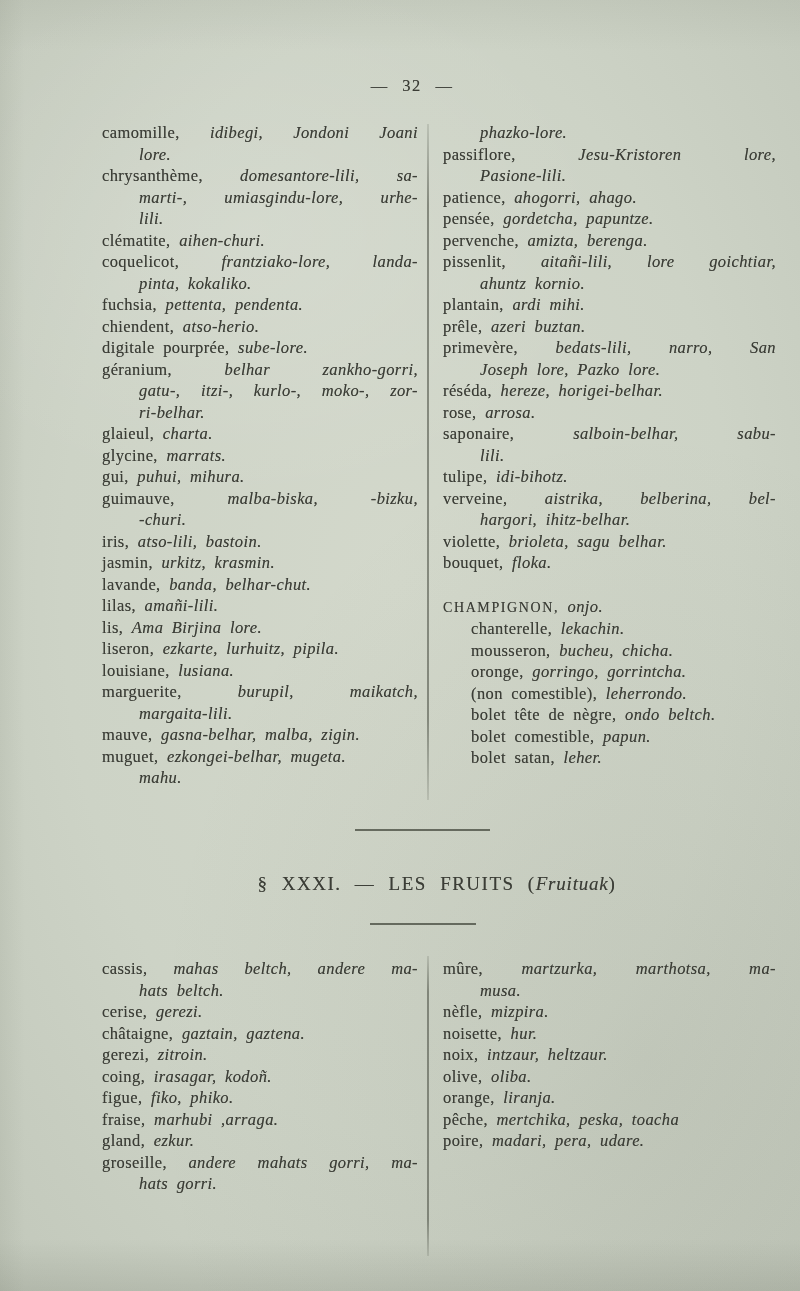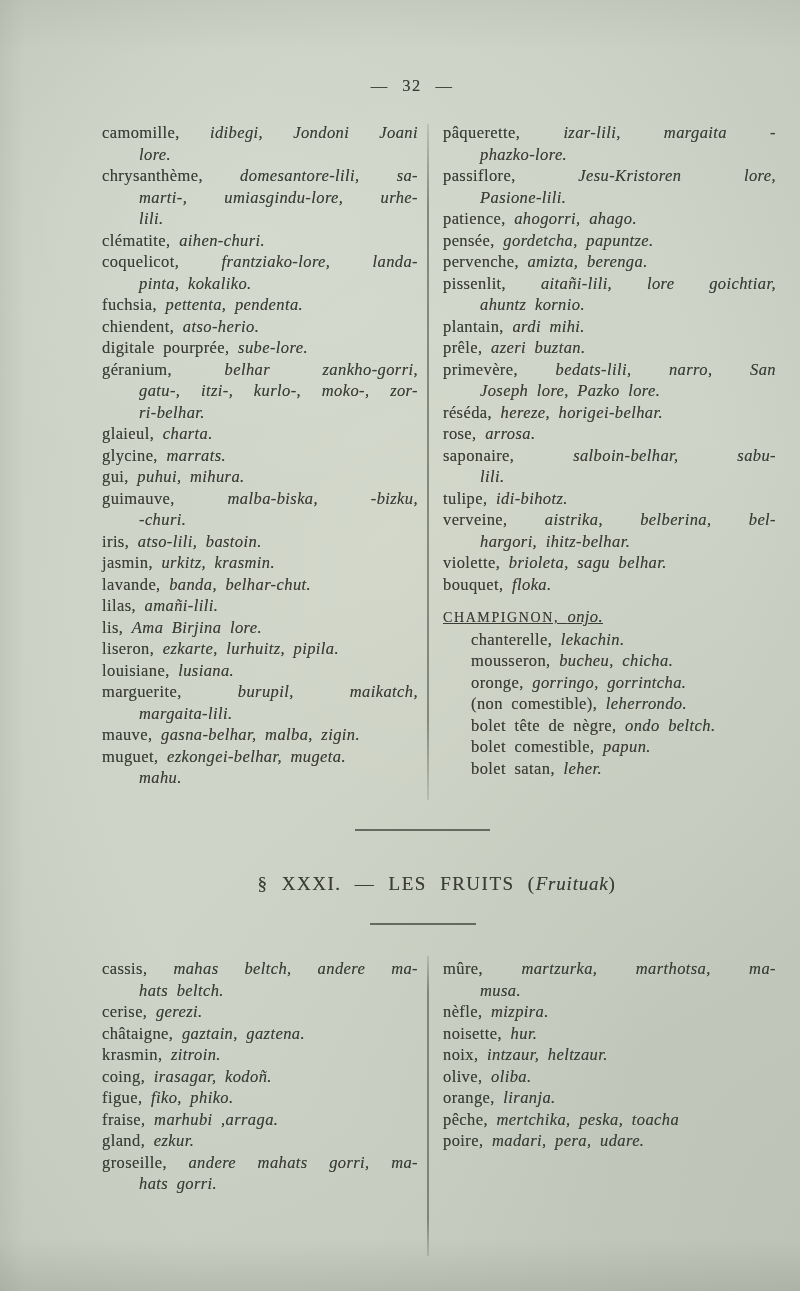--- a/index.html
+++ b/index.html
@@ -21,21 +21,21 @@
     text-align:center; font-size:16.5px; letter-spacing:1.5px; word-spacing:8px;
   }
   .cols { position:absolute; left:102px; width:674px; display:flex; align-items:flex-start; }
   .cols-flowers { top:122px; }
   .cols-fruits  { top:958px;justify-content:space-between; }
   .col { font-size:16.5px; line-height:21.5px; letter-spacing:0.4px; word-spacing:4px; }
   .col-left  { width:316px; }
   .col-right { width:333px; margin-left:25px; }
   .entry { margin:0; }
   .entry.sub { margin-left:28px; }
-  .entry.gap { margin-top:11px;text-decoration:underline; }
+  .entry.gap { margin-top:22px; }
   .line { min-height:21.5px; }
   .line.just { text-align:justify; text-align-last:justify; }
   .line.cont { margin-left:37px; }
   .fr { font-style:normal; }
   .fr.caps { font-size:14px; letter-spacing:1.6px; }
   em.eu { font-style:italic; }
   .vdiv {
     position:absolute; width:2px;
     background:linear-gradient(to bottom, rgba(70,74,63,0.15), rgba(70,74,63,0.55) 12%, rgba(70,74,63,0.55) 88%, rgba(70,74,63,0.15));
   }
@@ -133,21 +133,20 @@
         </div>
         <div class="entry">
           <div class="line"><span class="fr">muguet,</span> <em class="eu">ezkongei-belhar, mugeta.</em></div>
         </div>
         <div class="entry">
           <div class="line cont"><em class="eu">mahu.</em></div>
         </div>
       </div>
     <div class="col col-right" id="flowers-right">
         <div class="entry">
-          <div class="line just"><span class="fr">pâquerette,</span> <em class="eu">izar-lili, margaita -</em></div>
           <div class="line cont"><em class="eu">phazko-lore.</em></div>
         </div>
         <div class="entry">
           <div class="line just"><span class="fr">passiflore,</span> <em class="eu">Jesu-Kristoren lore,</em></div>
           <div class="line cont"><em class="eu">Pasione-lili.</em></div>
         </div>
         <div class="entry">
           <div class="line"><span class="fr">patience,</span> <em class="eu">ahogorri, ahago.</em></div>
         </div>
         <div class="entry">
@@ -233,21 +232,21 @@
           <div class="line just"><span class="fr">cassis,</span> <em class="eu">mahas beltch, andere ma-</em></div>
           <div class="line cont"><em class="eu">hats beltch.</em></div>
         </div>
         <div class="entry">
           <div class="line"><span class="fr">cerise,</span> <em class="eu">gerezi.</em></div>
         </div>
         <div class="entry">
           <div class="line"><span class="fr">châtaigne,</span> <em class="eu">gaztain, gaztena.</em></div>
         </div>
         <div class="entry">
-          <div class="line"><span class="fr">krasmin,</span> <em class="eu">zitroin.</em></div>
+          <div class="line"><span class="fr">gerezi,</span> <em class="eu">zitroin.</em></div>
         </div>
         <div class="entry">
           <div class="line"><span class="fr">coing,</span> <em class="eu">irasagar, kodoñ.</em></div>
         </div>
         <div class="entry">
           <div class="line"><span class="fr">figue,</span> <em class="eu">fiko, phiko.</em></div>
         </div>
         <div class="entry">
           <div class="line"><span class="fr">fraise,</span> <em class="eu">marhubi ,arraga.</em></div>
         </div>

